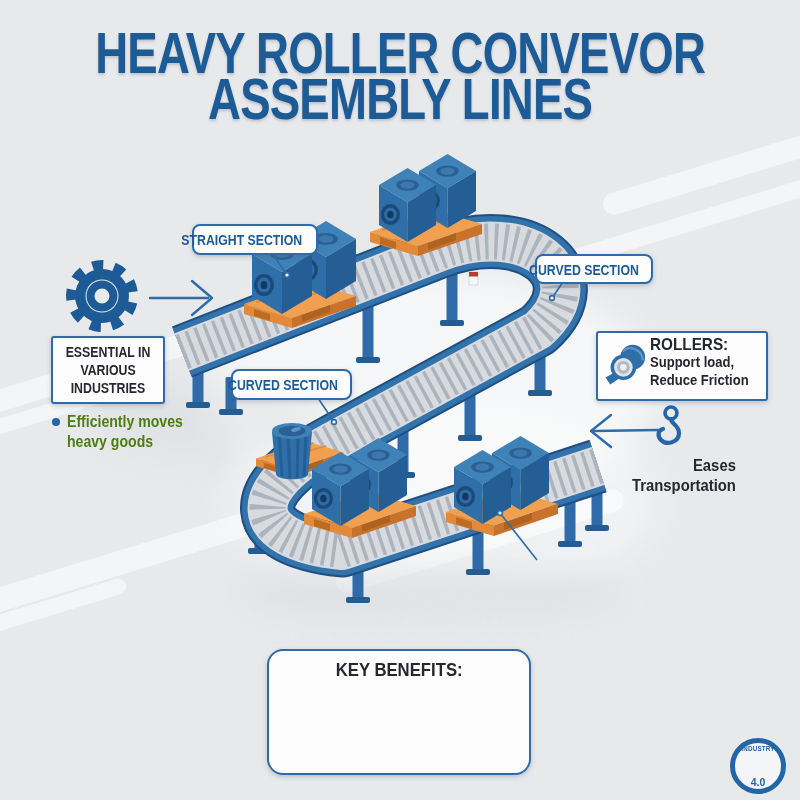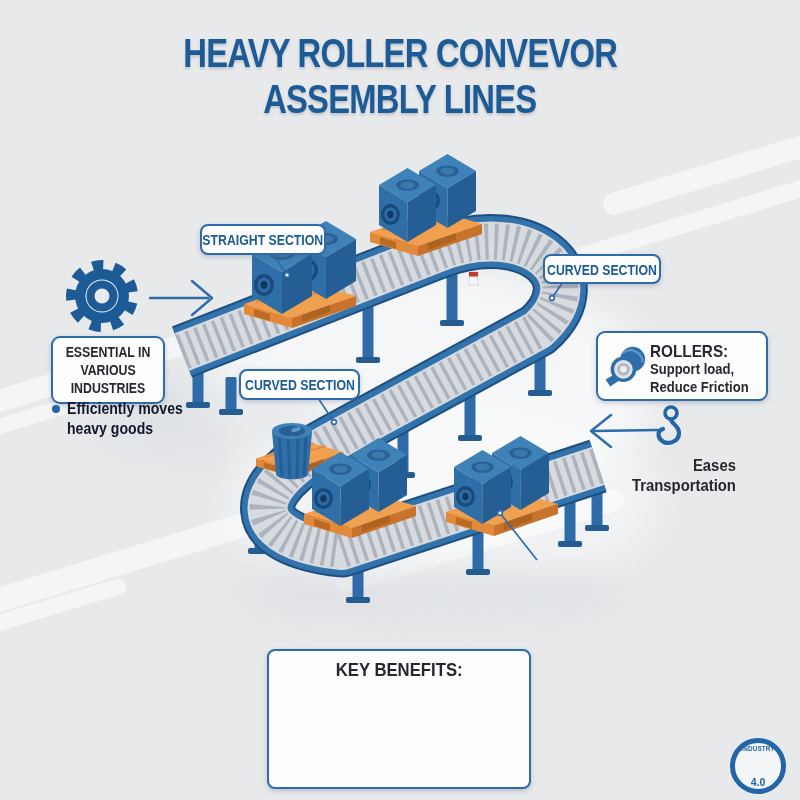--- a/index.html
+++ b/index.html
@@ -4,53 +4,53 @@
 <style>
   html,body{margin:0;padding:0;}
   .page{position:relative;width:800px;height:800px;overflow:hidden;
         background:#e7e9eb;font-family:"Liberation Sans",sans-serif;}
   .streak{position:absolute;background:rgba(255,255,255,.55);border-radius:20px;transform:rotate(-17deg);}
   .layer-svg{position:absolute;left:0;top:0;z-index:1;}
   .overlay{position:absolute;z-index:2;}
 
   
   .title{left:0;top:30px;width:800px;text-align:center;color:#1d5b97;font-weight:bold;
-         letter-spacing:-1px;line-height:46px;font-size:41px;
+         letter-spacing:-1px;line-height:46px;font-size:57px;
          text-shadow:0 2px 3px rgba(100,110,125,.3);}
   .title span{display:inline-block;transform:scaleX(.8);white-space:nowrap;}
 
   
   .tag{background:#fdfdfe;border:2px solid #2e6ba8;border-radius:8px;color:#1d5b97;
-       font-weight:bold;display:flex;align-items:center;justify-content:center;
-       box-shadow:0 2px 5px rgba(80,95,115,.28);margin-left:8px;}
+       font-weight:bold;display:flex;align-items:center;justify-content:flex-end;
+       box-shadow:0 2px 5px rgba(80,95,115,.28);}
   .tag span{display:inline-block;transform:scaleX(.82);white-space:nowrap;font-size:15px;}
 
-  .info-box{background:#fdfdfe;border:2px solid #2e6ba8;border-radius:9px;
+  .info-box{background:#fdfdfe;border:2px solid #2e6ba8;border-radius:3px;
             box-shadow:0 2px 5px rgba(80,95,115,.28);box-sizing:border-box;}
 
   .essential{left:51px;top:336px;width:114px;height:68px;display:flex;align-items:center;justify-content:center;
              color:#26282e;font-weight:bold;text-align:center;}
   .essential span{display:inline-block;width:130px;transform:scaleX(.85);font-size:14.5px;line-height:18px;}
 
-  .bullet-item{left:52px;top:399px;width:160px;display:flex;color:#0f172a;font-weight:bold;}
+  .bullet-item{left:52px;top:412px;width:160px;display:flex;color:#4d7c0f;font-weight:bold;}
   .dot{width:8px;height:8px;border-radius:50%;background:#2465a8;margin:6px 7px 0 0;flex:none;}
   .bullet-item b{display:inline-block;width:170px;transform:scaleX(.88);transform-origin:left top;
                  font-size:16px;line-height:20px;font-weight:bold;}
 
-  .rollers{left:596px;top:331px;width:172px;height:70px;display:flex;align-items:flex-end;padding:3px 6px;}
+  .rollers{left:596px;top:331px;width:172px;height:70px;display:flex;align-items:flex-start;padding:3px 6px;}
   .rollers .txt{margin-left:3px;color:#26282e;font-weight:bold;line-height:17px;}
   .rollers .txt .t{font-size:17px;}
   .rollers .txt i{font-style:normal;display:inline-block;transform:scaleX(.9);transform-origin:left center;
                   white-space:nowrap;font-size:14.5px;}
   .rollers .txt .t i{font-size:17px;}
 
   .eases{left:608px;top:455px;width:128px;text-align:right;color:#26282e;font-weight:bold;}
   .eases span{display:inline-block;width:142px;margin-left:-7px;transform:scaleX(.9);font-size:16.5px;line-height:20px;}
 
-  .benefits{left:267px;top:649px;width:264px;height:140px;border-radius:8px;padding:8px 0 16px 0;}
+  .benefits{left:267px;top:649px;width:264px;height:126px;border-radius:16px;padding:8px 0 16px 0;}
   .benefits .head{ text-align:center;color:#26282e;font-weight:bold;font-size:19px;}
   .benefits .head span{display:inline-block;transform:scaleX(.88);white-space:nowrap;}
   .benefits ul{list-style:none;margin:6px 0 0 0;padding:0 0 0 32px;}
   .benefits li{display:flex;align-items:center;height:25px;color:#26282e;font-weight:bold;}
   .benefits li .dot{margin:0 9px 0 0;width:7px;height:7px;}
   .benefits li b{display:inline-block;transform:scaleX(.92);transform-origin:left center;
                  white-space:nowrap;font-size:16.5px;font-weight:bold;}
 
   .badge{left:730px;top:738px;width:46px;height:46px;border:5px solid #2465a8;border-radius:50%;
          background:#f4f5f7;display:flex;flex-direction:column;align-items:center;justify-content:center;

